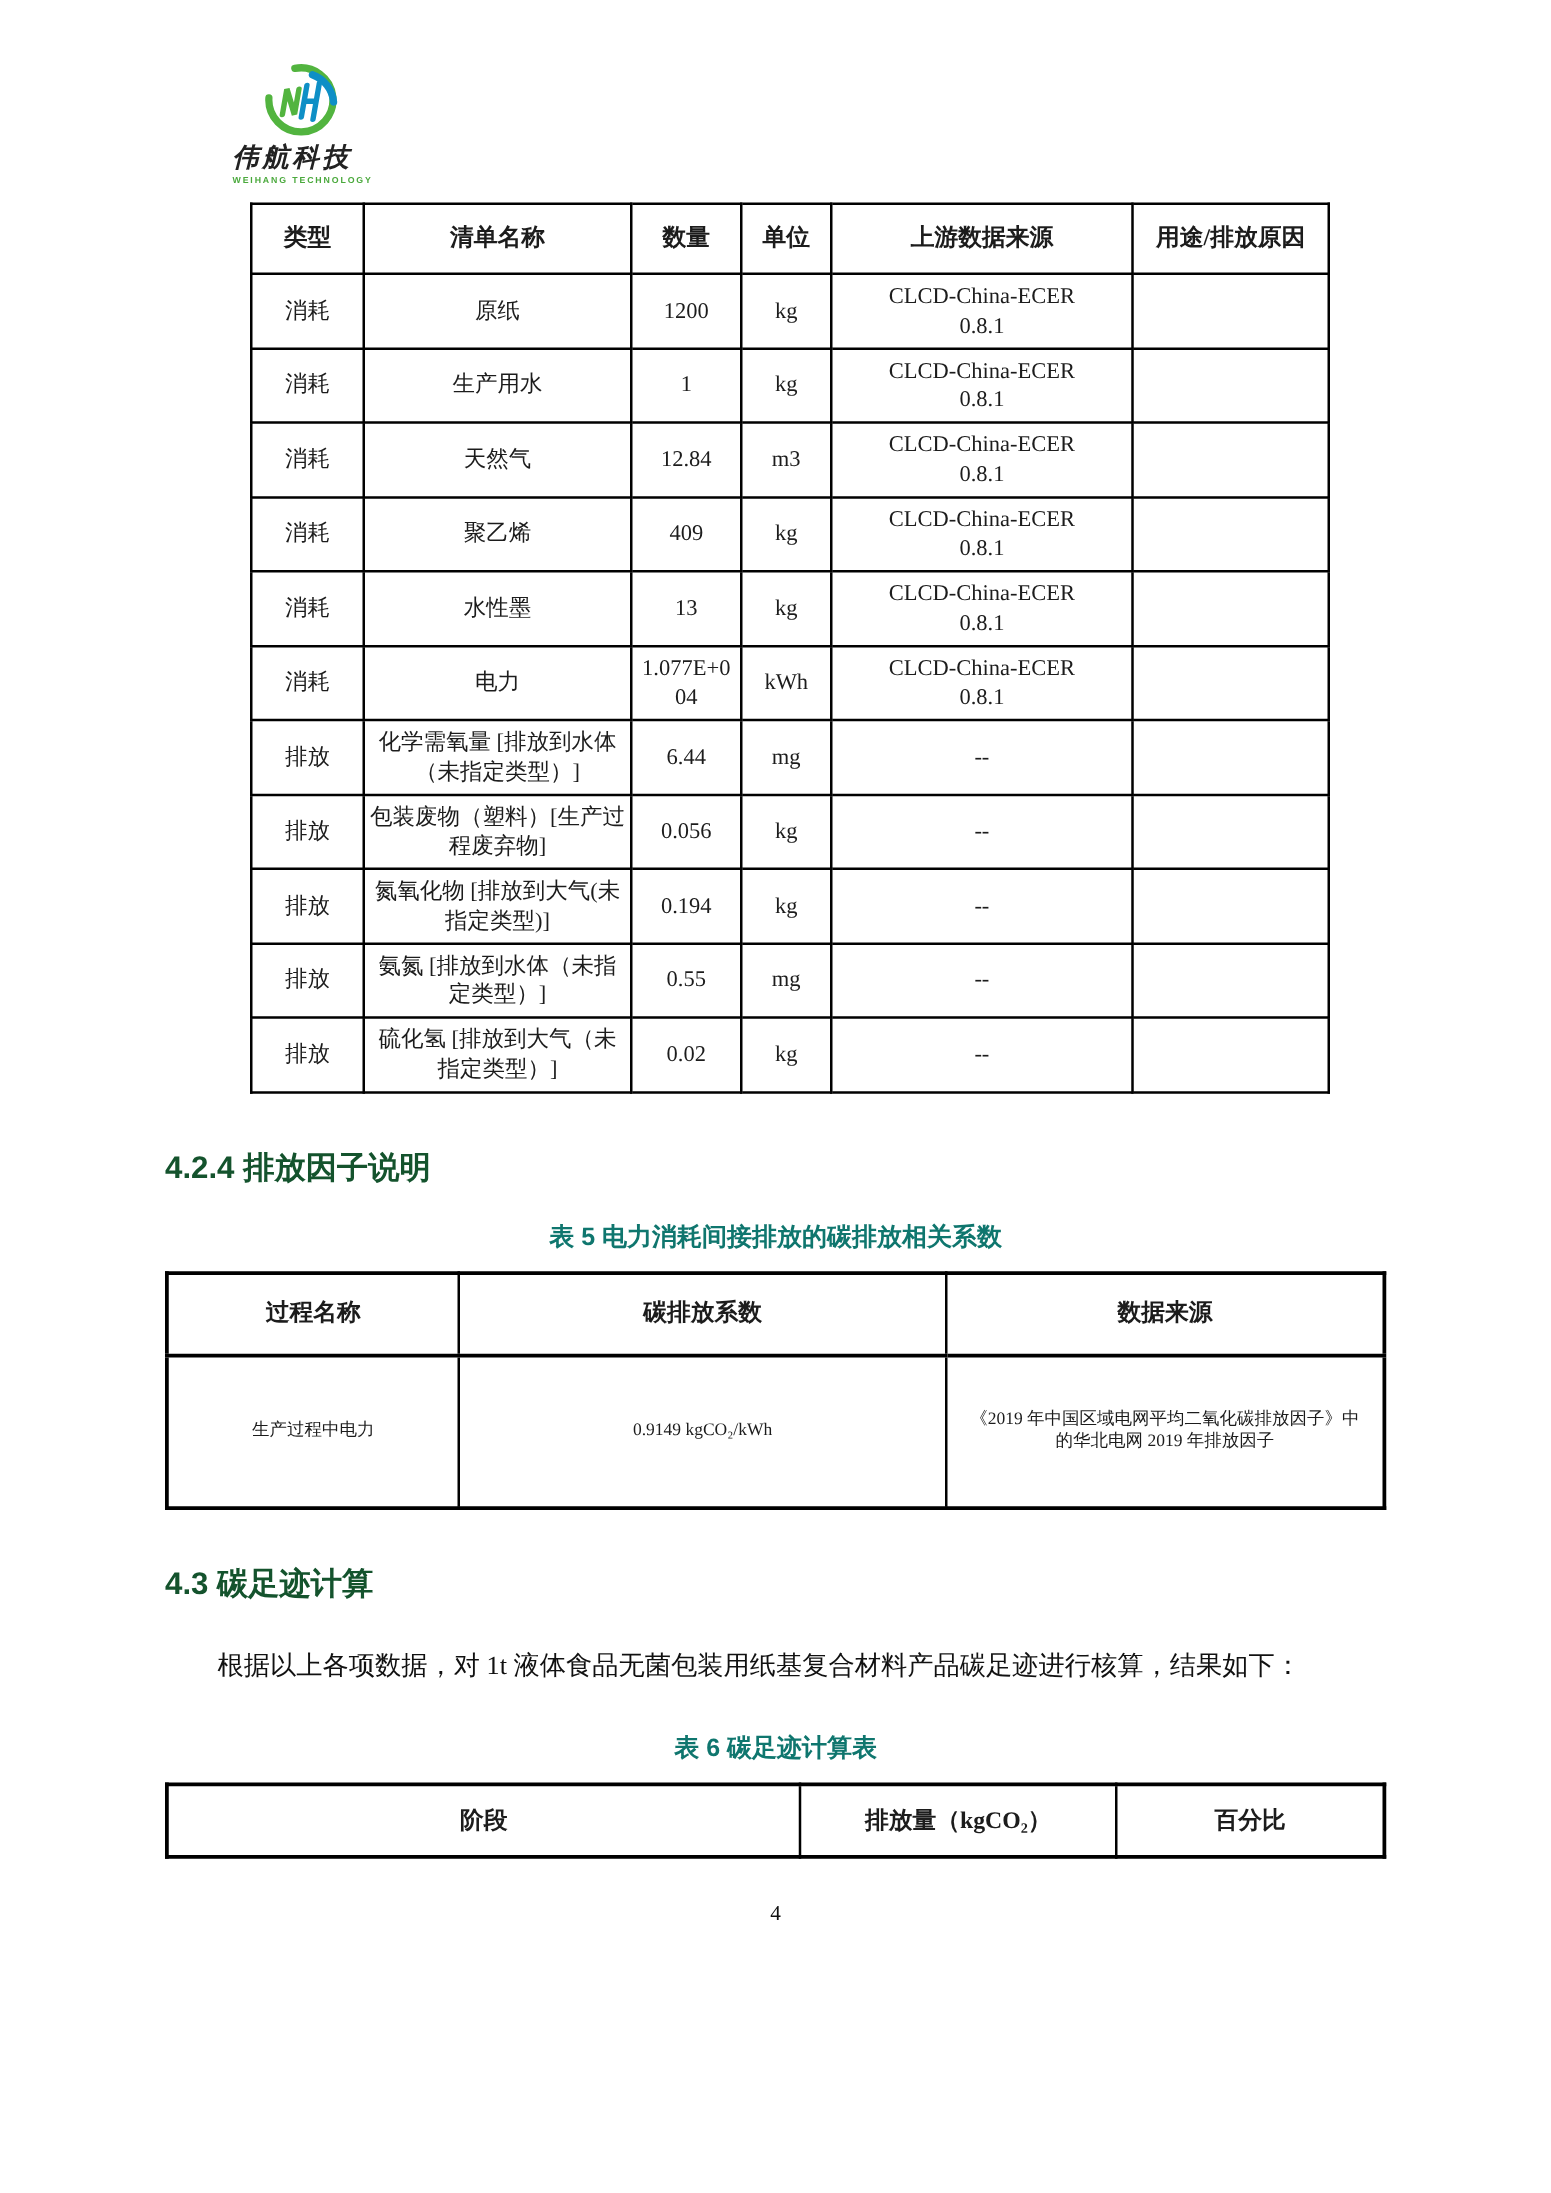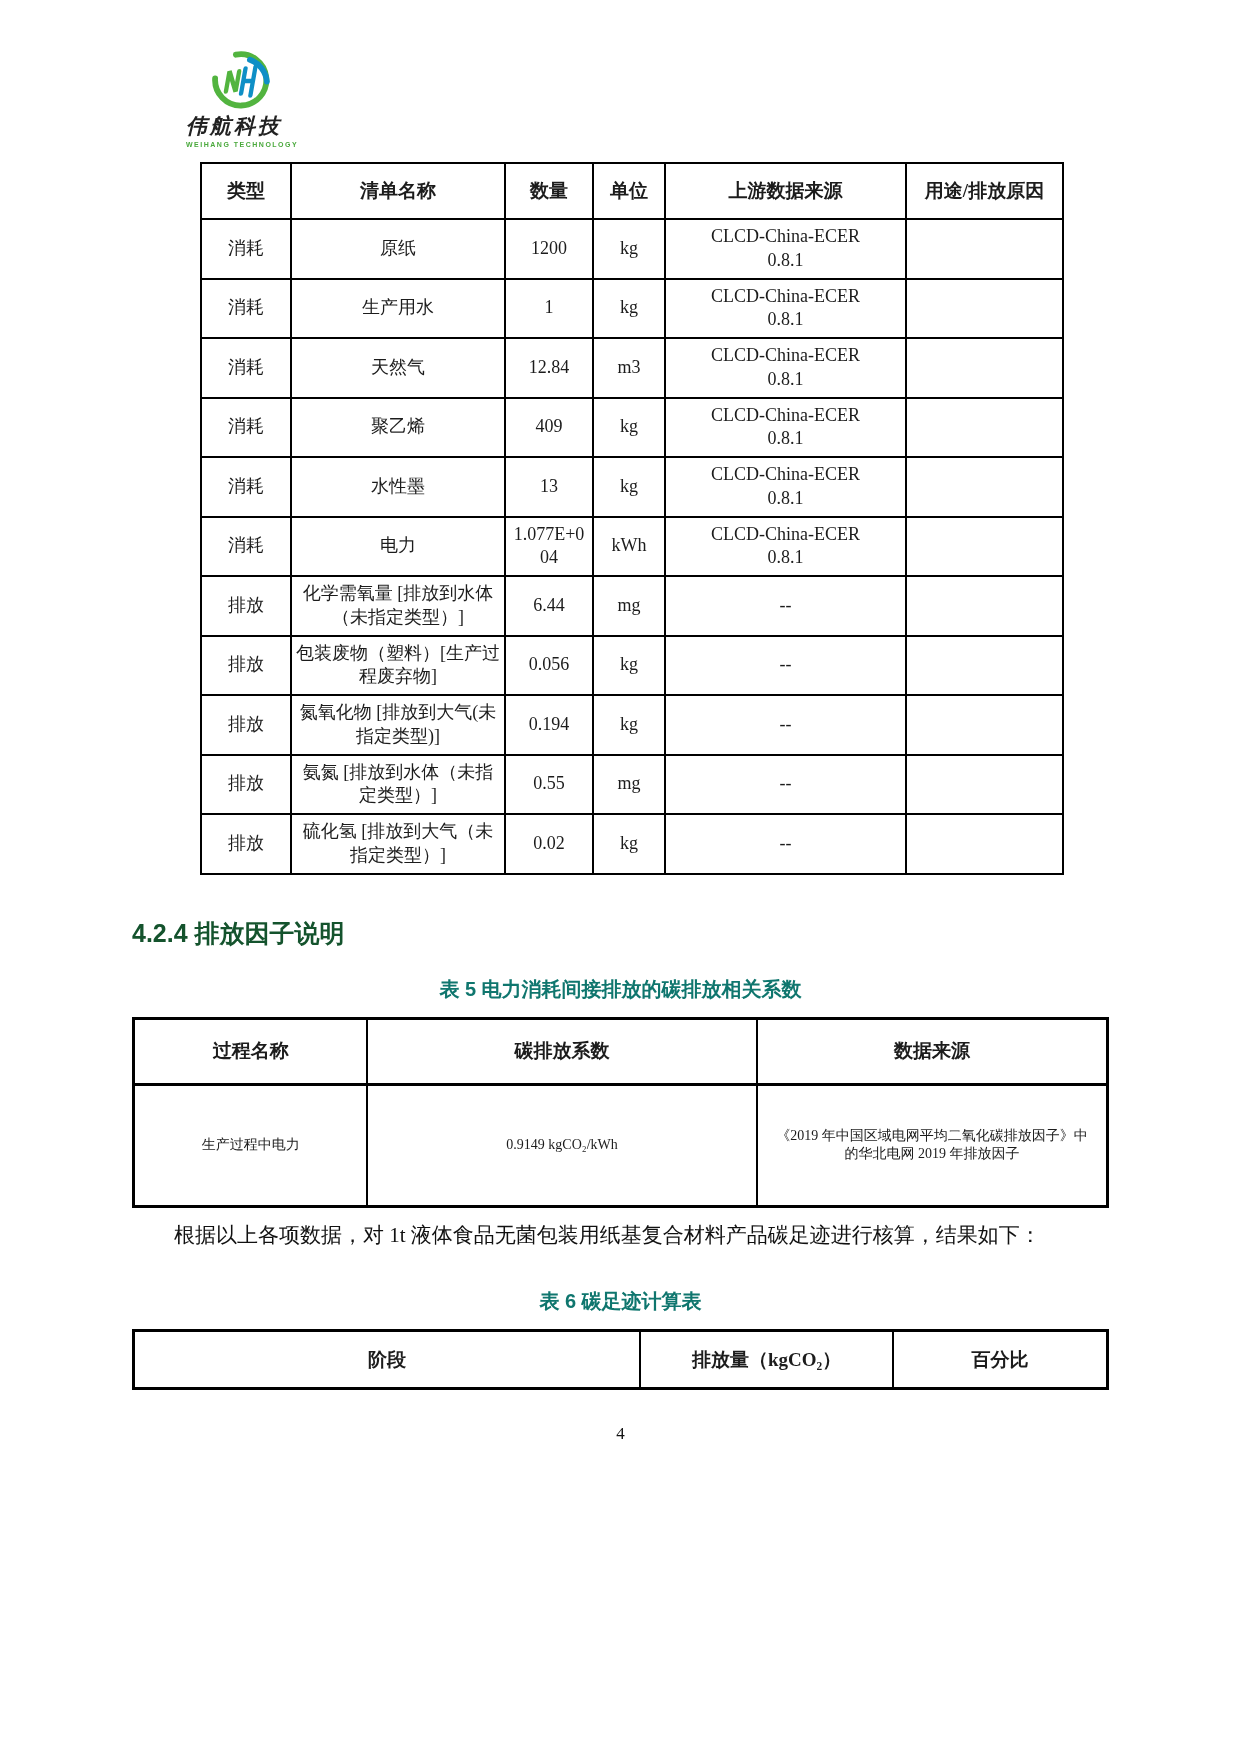--- a/index.html
+++ b/index.html
@@ -229,20 +229,21 @@
     </thead>
     <tbody>
       <tr>
         <td>生产过程中电力</td>
         <td>0.9149 kgCO₂/kWh</td>
         <td>《2019 年中国区域电网平均二氧化碳排放因子》中的华北电网 2019 年排放因子</td>
       </tr>
     </tbody>
   </table>
 
+  <h2 class="sec-heading">4.3 碳足迹计算</h2>
   <p class="body-para">根据以上各项数据，对 1t 液体食品无菌包装用纸基复合材料产品碳足迹进行核算，结果如下：</p>
 
   <div class="tbl-caption">表 6 碳足迹计算表</div>
   <table class="t6">
     <colgroup>
       <col style="width:52%">
         <col style="width:26%">
         <col style="width:22%">
     </colgroup>
     <thead>

